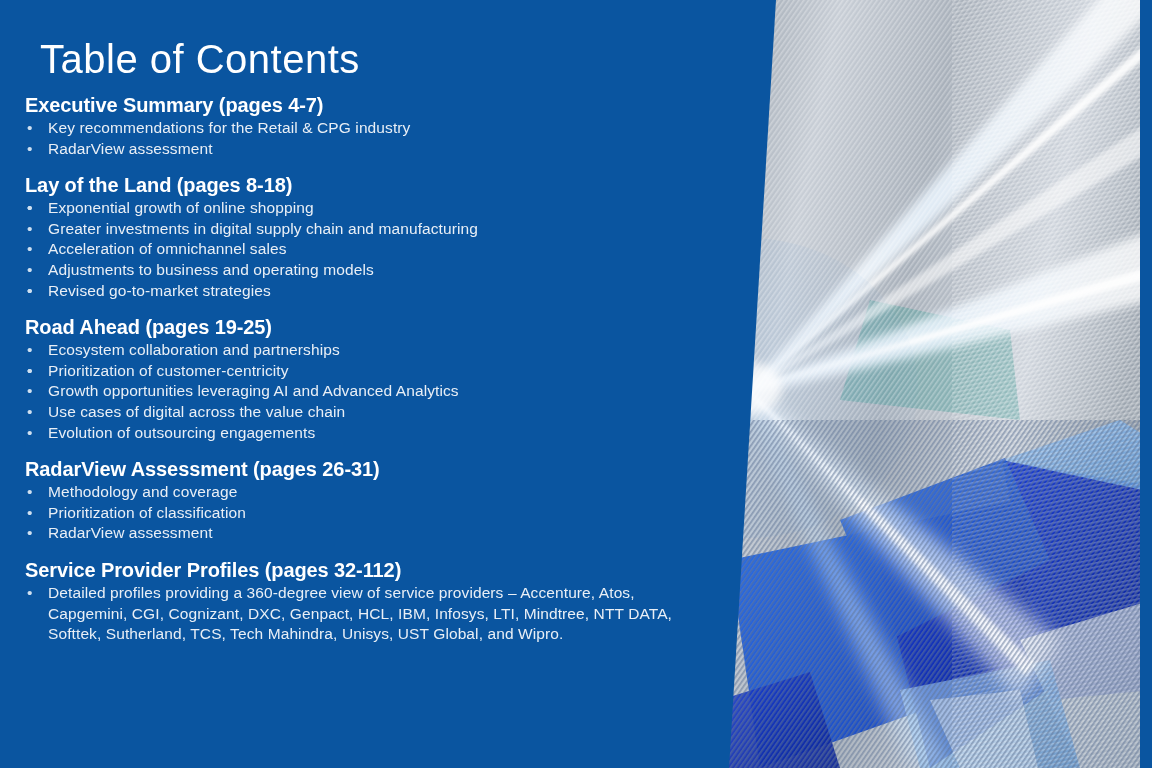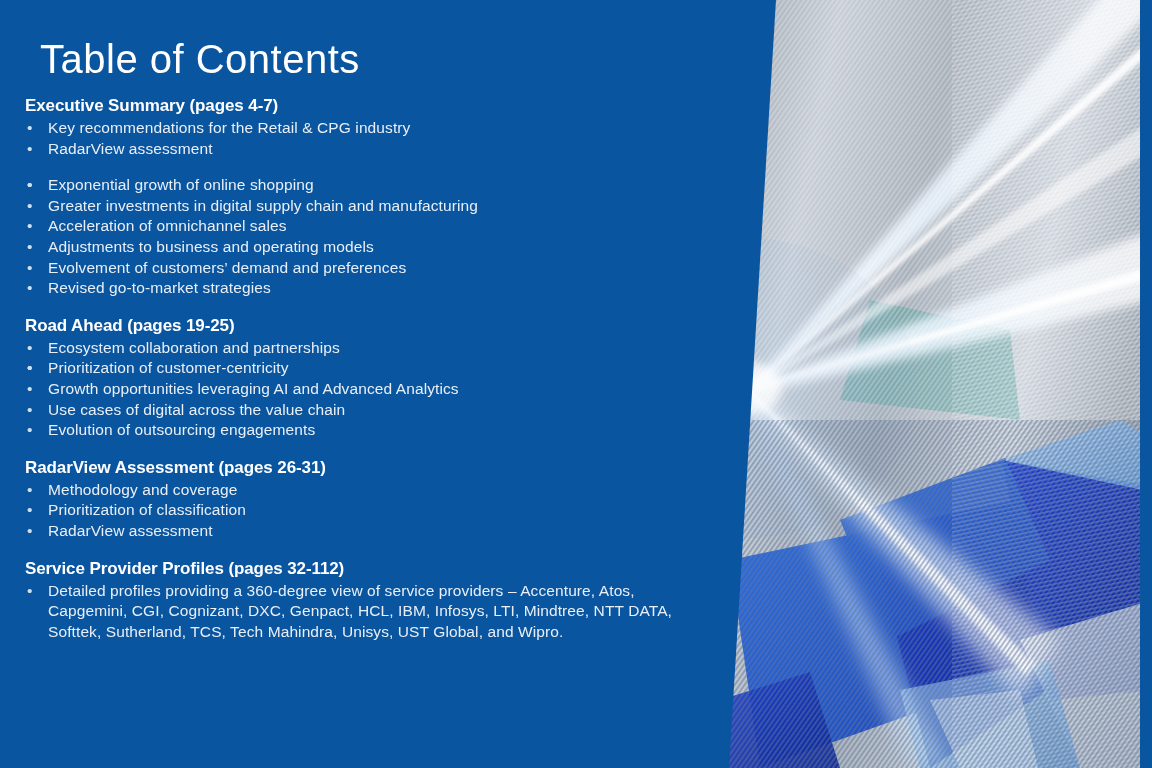--- a/index.html
+++ b/index.html
@@ -61,21 +61,21 @@
   #sections {
     position:absolute;
     left:25px; top:95px;
     width:730px;
   }
 
   .section { margin-bottom:16px; }
   .section:last-child { margin-bottom:16px; }
 
   .sec-head {
-    font-size:17px;
+    font-size:20px;
     font-weight:bold;
     color:#ffffff;
     line-height:21px;
     letter-spacing:-0.1px;
     margin-bottom:2px;
     white-space:nowrap;
   }
 
   .bullets { list-style:none; }
 
@@ -226,20 +226,21 @@
           <span>Key recommendations for the Retail &amp; CPG industry</span>
         </li>
         <li class="bullet">
           <span class="dot">•</span>
           <span>RadarView assessment</span>
         </li>
       </ul>
     </div>
 
     <div class="section">
+      <div class="sec-head">Lay of the Land (pages 8-18)</div>
       <ul class="bullets">
         <li class="bullet">
           <span class="dot">•</span>
         </li>
         <li class="bullet">
           <span class="dot">•</span>
           <span>Exponential growth of online shopping</span>
         </li>
         <li class="bullet">
           <span class="dot">•</span>
@@ -248,21 +249,20 @@
         <li class="bullet">
           <span class="dot">•</span>
           <span>Acceleration of omnichannel sales</span>
         </li>
         <li class="bullet">
           <span class="dot">•</span>
           <span>Adjustments to business and operating models</span>
         </li>
         <li class="bullet">
           <span class="dot">•</span>
-          <span>Evolvement of customers’ demand and preferences</span>
         </li>
         <li class="bullet">
           <span class="dot">•</span>
           <span>Revised go-to-market strategies</span>
         </li>
       </ul>
     </div>
 
     <div class="section">
       <div class="sec-head">Road Ahead (pages 19-25)</div>

